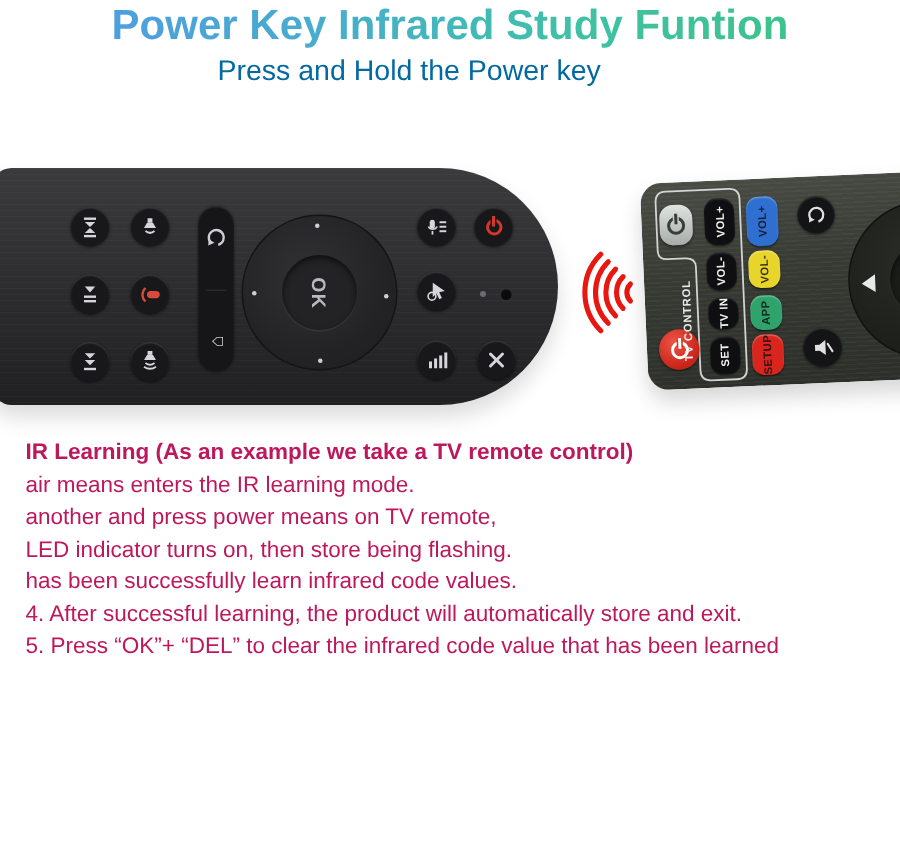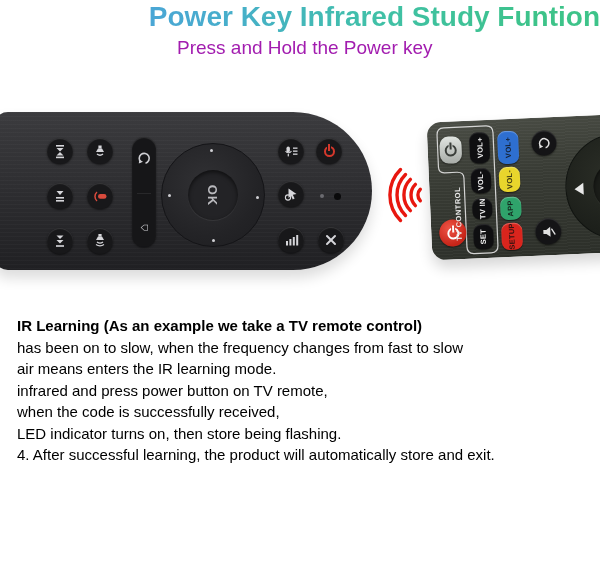--- a/index.html
+++ b/index.html
@@ -2,29 +2,29 @@
 <html><head>
 <meta charset="utf-8">
 <style>
   html,body{margin:0;padding:0;}
   body{
     width:600px;height:561px;position:relative;overflow:hidden;
     background:#ffffff;font-family:"Liberation Sans",sans-serif;
   }
   
   .title{
-    position:absolute;top:1px;left:0;width:600px;text-align:right;
+    position:absolute;top:1px;left:0;width:600px;text-align:center;
     font-size:28px;font-weight:bold;letter-spacing:0;
     background:linear-gradient(90deg,#4f9ce2 8%,#47aecb 38%,#40c0a8 62%,#3dc389 90%);
     -webkit-background-clip:text;background-clip:text;
     color:transparent;-webkit-text-fill-color:transparent;
   }
   .subtitle{
     position:absolute;top:37px;left:145px;
-    font-size:19px;line-height:22px;color:#a21caf;font-weight:500;margin-left:32px;
+    font-size:19px;line-height:22px;color:#0369a1;font-weight:500;
   }
   
   .airmouse{
     position:absolute;left:-6px;top:112px;width:378px;height:158px;
     border-radius:14px 80px 80px 14px;
     background:linear-gradient(180deg,#3b3b3e 0%,#2c2c2f 55%,#202023 100%);
     background-image:repeating-linear-gradient(180deg,rgba(255,255,255,.025) 0 1px,transparent 1px 4px),
       linear-gradient(180deg,#3b3b3e 0%,#2c2c2f 55%,#202023 100%);
     box-shadow:0 8px 14px rgba(0,0,0,.14);
   }
@@ -115,21 +115,21 @@
   .tri{position:absolute;width:0;height:0;}
   .tri.left{border-top:6px solid transparent;border-bottom:6px solid transparent;border-right:9px solid #e9e9e9;left:8px;top:47px;}
   .tvok{
     position:absolute;left:27px;top:27px;width:50px;height:50px;border-radius:50%;
     background:#1b1d19;box-shadow:inset 0 2px 4px rgba(0,0,0,.6),0 1px 1px rgba(255,255,255,.06);
     display:flex;align-items:center;justify-content:center;
   }
   
   .instructions{
     position:absolute;left:17px;top:291px;width:580px;
-    font-size:15px;line-height:21.5px;color:#000000;margin-top:24px;
+    font-size:15px;line-height:21.5px;color:#be185d;
   }
   .instructions .hd{font-weight:bold;white-space:nowrap;}
   .instructions .ln{white-space:nowrap;}
   svg{display:block;}
 </style>
 </head>
 <body>
 
 <div class="title">Power Key Infrared Study Funtion</div>
 <div class="subtitle">
@@ -338,19 +338,19 @@
     <span class="tri left"></span>
 
     <div class="tvok">
       
     </div>
   </div>
 </div>
 
 <div class="instructions">
   <div class="hd">IR Learning (As an example we take a TV remote control)</div>
-  <div class="ln">has been on to slow, when the frequency changes from fast to slow</div>
   <div class="ln">air means enters the IR learning mode.</div>
-  <div class="ln">infrared and press power button on TV remote,</div>
-  <div class="ln">when the code is successfully received,</div>
+  <div class="ln">another and press power means on TV remote,</div>
   <div class="ln">LED indicator turns on, then store being flashing.</div>
+  <div class="ln">has been successfully learn infrared code values.</div>
   <div class="ln">4. After successful learning, the product will automatically store and exit.</div>
+  <div class="ln">5. Press “OK”+ “DEL” to clear the infrared code value that has been learned</div>
 </div>
 
 </body></html>

